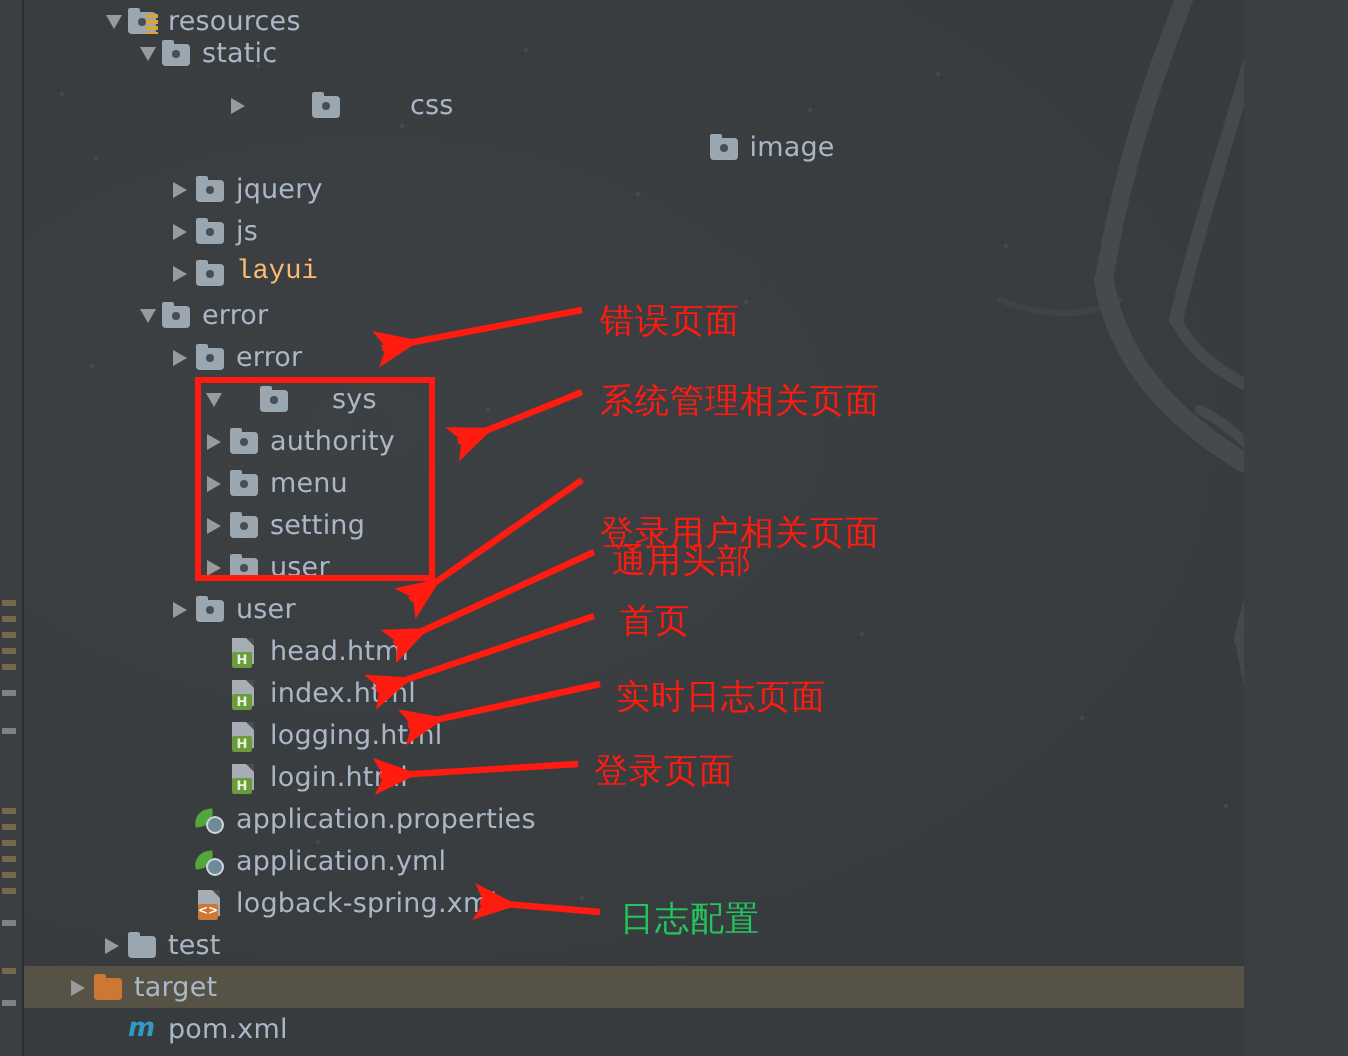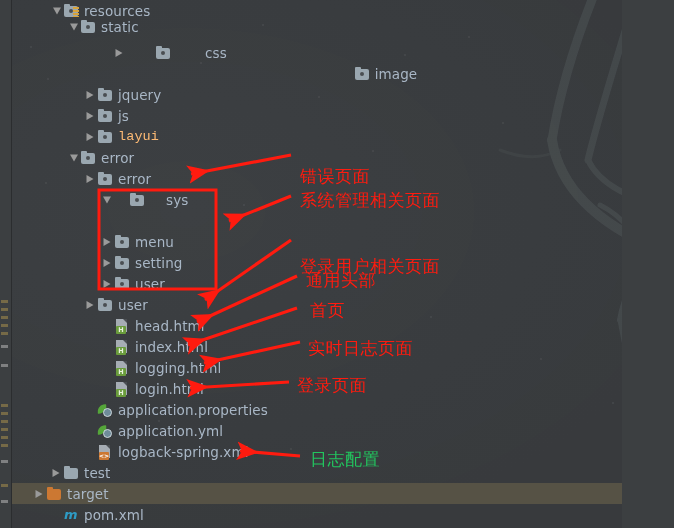--- a/index.html
+++ b/index.html
@@ -299,20 +299,32 @@
         <span class="arrowtw open">
           <i></i>
         </span>
         <span class="ico">
           <span class="folder">
             <span class="dot"></span>
           </span>
         </span>
         <span class="label" style="color: rgb(169, 183, 198);">sys</span>
       </div>
+      <div class="row" style="top: 210px;">
+        <span style="display:inline-block;width:89px;min-width:89px;height:1px"></span>
+        <span class="arrowtw closed">
+          <i></i>
+        </span>
+        <span class="ico">
+          <span class="folder">
+            <span class="dot"></span>
+          </span>
+        </span>
+        <span class="label" style="color: rgb(169, 183, 198);">authority</span>
+      </div>
       <div class="row" style="top: 231px;">
         <span style="display:inline-block;width:89px;min-width:89px;height:1px"></span>
         <span class="arrowtw closed">
           <i></i>
         </span>
         <span class="ico">
           <span class="folder">
             <span class="dot"></span>
           </span>
         </span>
@@ -460,21 +472,21 @@
       <path d="M297,276 L197,322"></path>
       <path d="M297,308 L188,345"></path>
       <path d="M300,342 L204,363"></path>
       <path d="M289,382 L190,388"></path>
       <path d="M300,456 L240,451"></path>
     </g>
     <rect id="hlbox" x="99" y="190" width="117" height="99" fill="none" stroke="#ff1b0f" stroke-width="3"></rect>
   </svg>
 
   <div id="annos">
-      <div class="anno" style="left: 300px; top: 149px; color: rgb(255, 27, 15); margin-top: 16px;">错误页面</div>
+      <div class="anno" style="left: 300px; top: 149px; color: rgb(255, 27, 15);">错误页面</div>
       <div class="anno" style="left: 300px; top: 189px; color: rgb(255, 27, 15);">系统管理相关页面</div>
       <div class="anno" style="left: 300px; top: 255px; color: rgb(255, 27, 15);">登录用户相关页面</div>
       <div class="anno" style="left: 306px; top: 269px; color: rgb(255, 27, 15);">通用头部</div>
       <div class="anno" style="left: 310px; top: 299px; color: rgb(255, 27, 15);">首页</div>
       <div class="anno" style="left: 308px; top: 337px; color: rgb(255, 27, 15);">实时日志页面</div>
       <div class="anno" style="left: 297px; top: 374px; color: rgb(255, 27, 15);">登录页面</div>
       <div class="anno" style="left: 310px; top: 448px; color: #22c55e;">日志配置</div>
     </div>
 
 </div>

